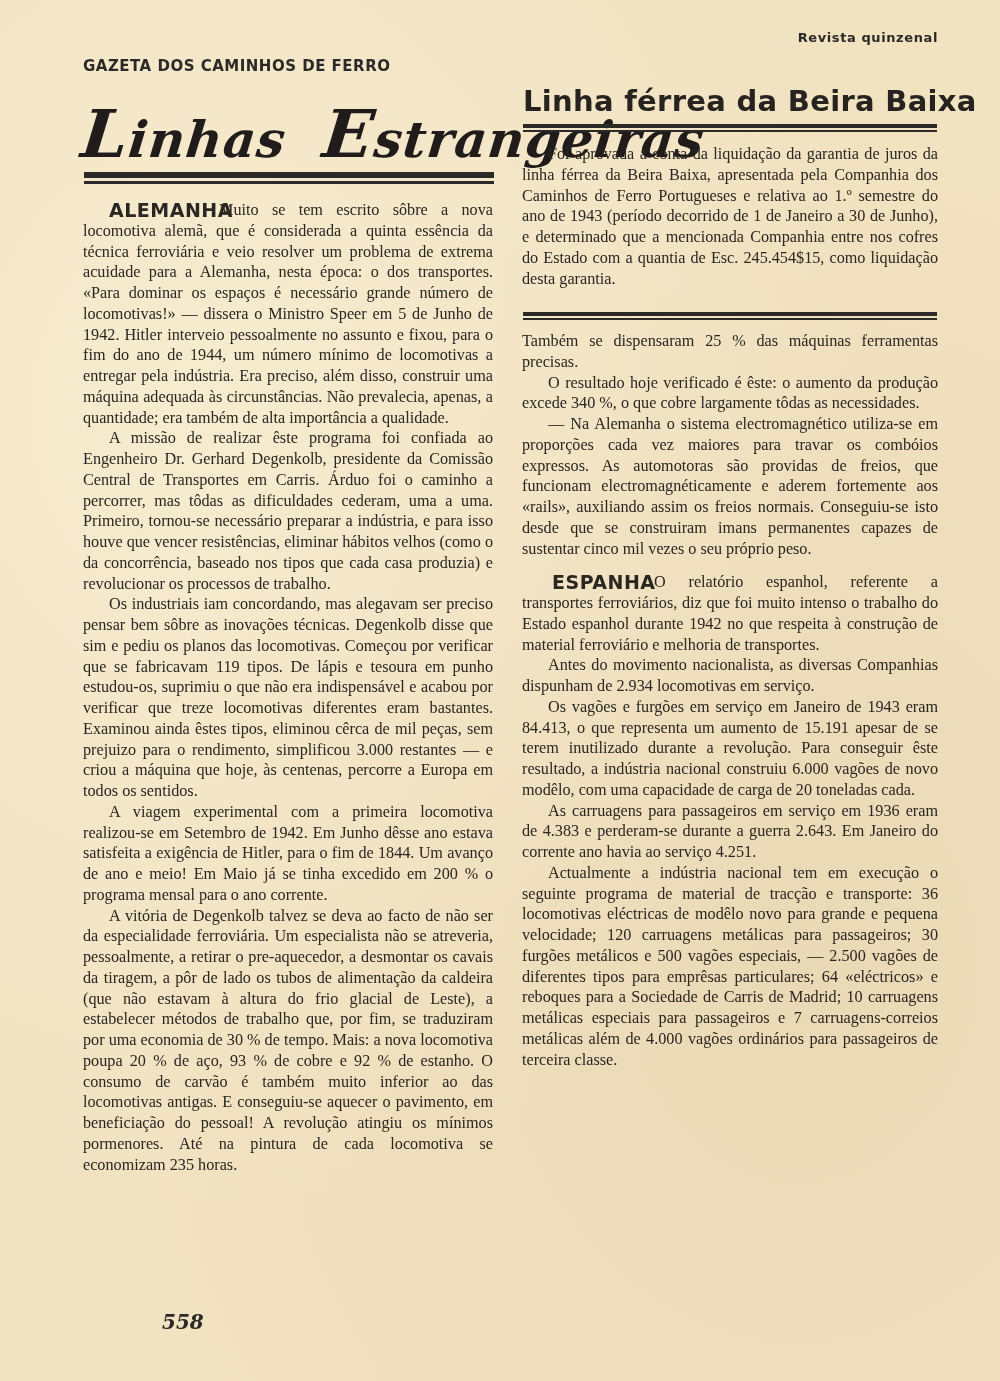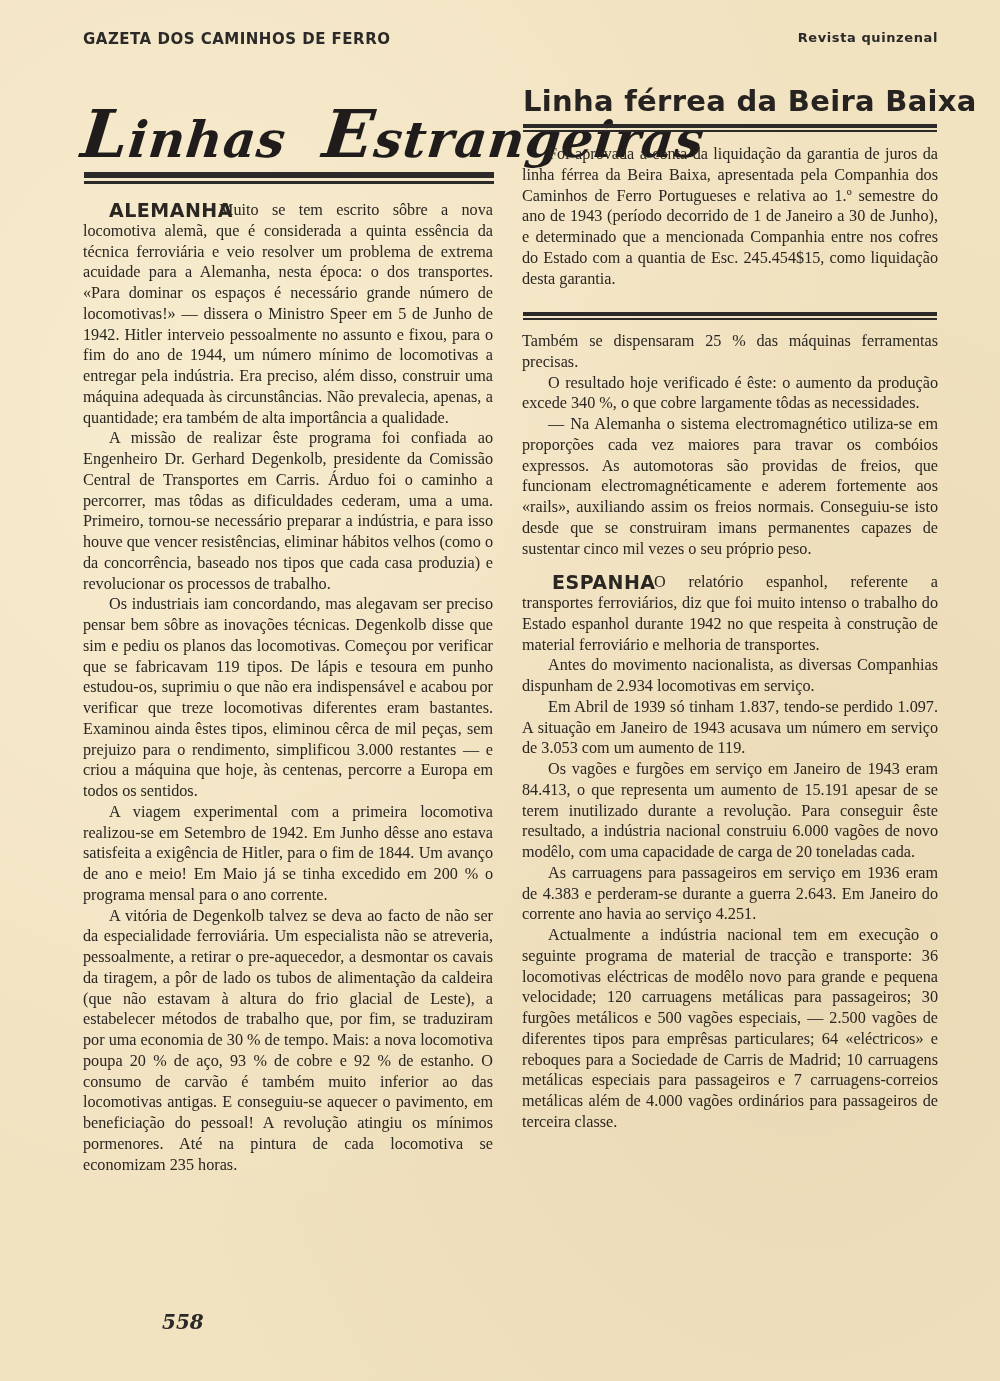--- a/index.html
+++ b/index.html
@@ -10,21 +10,21 @@
       radial-gradient(ellipse at 20% 30%, rgba(255,248,225,0.45), rgba(0,0,0,0) 60%),
       radial-gradient(ellipse at 80% 70%, rgba(222,200,160,0.35), rgba(0,0,0,0) 60%);
     color: #2a2622;
     position: relative;
   }
   .running-head {
     position: absolute; top: 30px;
     font-family: "DejaVu Sans", sans-serif; font-weight: bold;
     color: #2b2a28;
   }
-  .rh-left { left: 83px; font-size: 15px; letter-spacing: 0.5px; }
+  .rh-left { left: 83px; font-size: 15px; letter-spacing: 0.5px; margin-top: 27px; }
   .rh-right { right: 62px; font-size: 13px; letter-spacing: 0.6px; }
 
   .col { position: absolute; font-family: "Liberation Serif", serif; font-size: 16.2px; line-height: 20.75px; text-align: justify; }
   .col-left { left: 83px; top: 200px; width: 410px; }
   .col-right { left: 522px; width: 416px; }
 
   .title-script {
     position: absolute; left: 82px; top: 95px; width: 412px;
     font-family: "DejaVu Serif", serif; font-style: italic; font-weight: bold;
     font-size: 50px; color: #1f1c1b; white-space: nowrap; letter-spacing: 1px;
@@ -99,19 +99,18 @@
   </div>
 
 <div class="col col-right cont-body">
   <p class="noindent">Também se dispensaram 25 % das máquinas ferramentas precisas.</p>
   <p>O resultado hoje verificado é êste: o aumento da produção excede 340 %, o que cobre largamente tôdas as necessidades.</p>
   <p>— Na Alemanha o sistema electromagnético utiliza-se em proporções cada vez maiores para travar os combóios expressos. As automotoras são providas de freios, que funcionam electromagnéticamente e aderem fortemente aos «rails», auxiliando assim os freios normais. Conseguiu-se isto desde que se construiram imans permanentes capazes de sustentar cinco mil vezes o seu próprio peso.</p>
   <div class="spacer-es"></div>
   <span class="country es">ESPANHA</span>
   <p class="noindent">O relatório espanhol, referente a transportes ferroviários, diz que foi muito intenso o trabalho do Estado espanhol durante 1942 no que respeita à construção de material ferroviário e melhoria de transportes.</p>
   <p>Antes do movimento nacionalista, as diversas Companhias dispunham de 2.934 locomotivas em serviço.</p>
-  <p>Em Abril de 1939 só tinham 1.837, tendo-se perdido 1.097. A situação em Janeiro de 1943 acusava um número em serviço de 3.053 com um aumento de 119.</p>
   <p>Os vagões e furgões em serviço em Janeiro de 1943 eram 84.413, o que representa um aumento de 15.191 apesar de se terem inutilizado durante a revolução. Para conseguir êste resultado, a indústria nacional construiu 6.000 vagões de novo modêlo, com uma capacidade de carga de 20 toneladas cada.</p>
   <p>As carruagens para passageiros em serviço em 1936 eram de 4.383 e perderam-se durante a guerra 2.643. Em Janeiro do corrente ano havia ao serviço 4.251.</p>
   <p>Actualmente a indústria nacional tem em execução o seguinte programa de material de tracção e transporte: 36 locomotivas eléctricas de modêlo novo para grande e pequena velocidade; 120 carruagens metálicas para passageiros; 30 furgões metálicos e 500 vagões especiais, — 2.500 vagões de diferentes tipos para emprêsas particulares; 64 «eléctricos» e reboques para a Sociedade de Carris de Madrid; 10 carruagens metálicas especiais para passageiros e 7 carruagens-correios metálicas além de 4.000 vagões ordinários para passageiros de terceira classe.</p>
 </div>
 
 <div class="page-num">558</div>
 
 </body></html>

